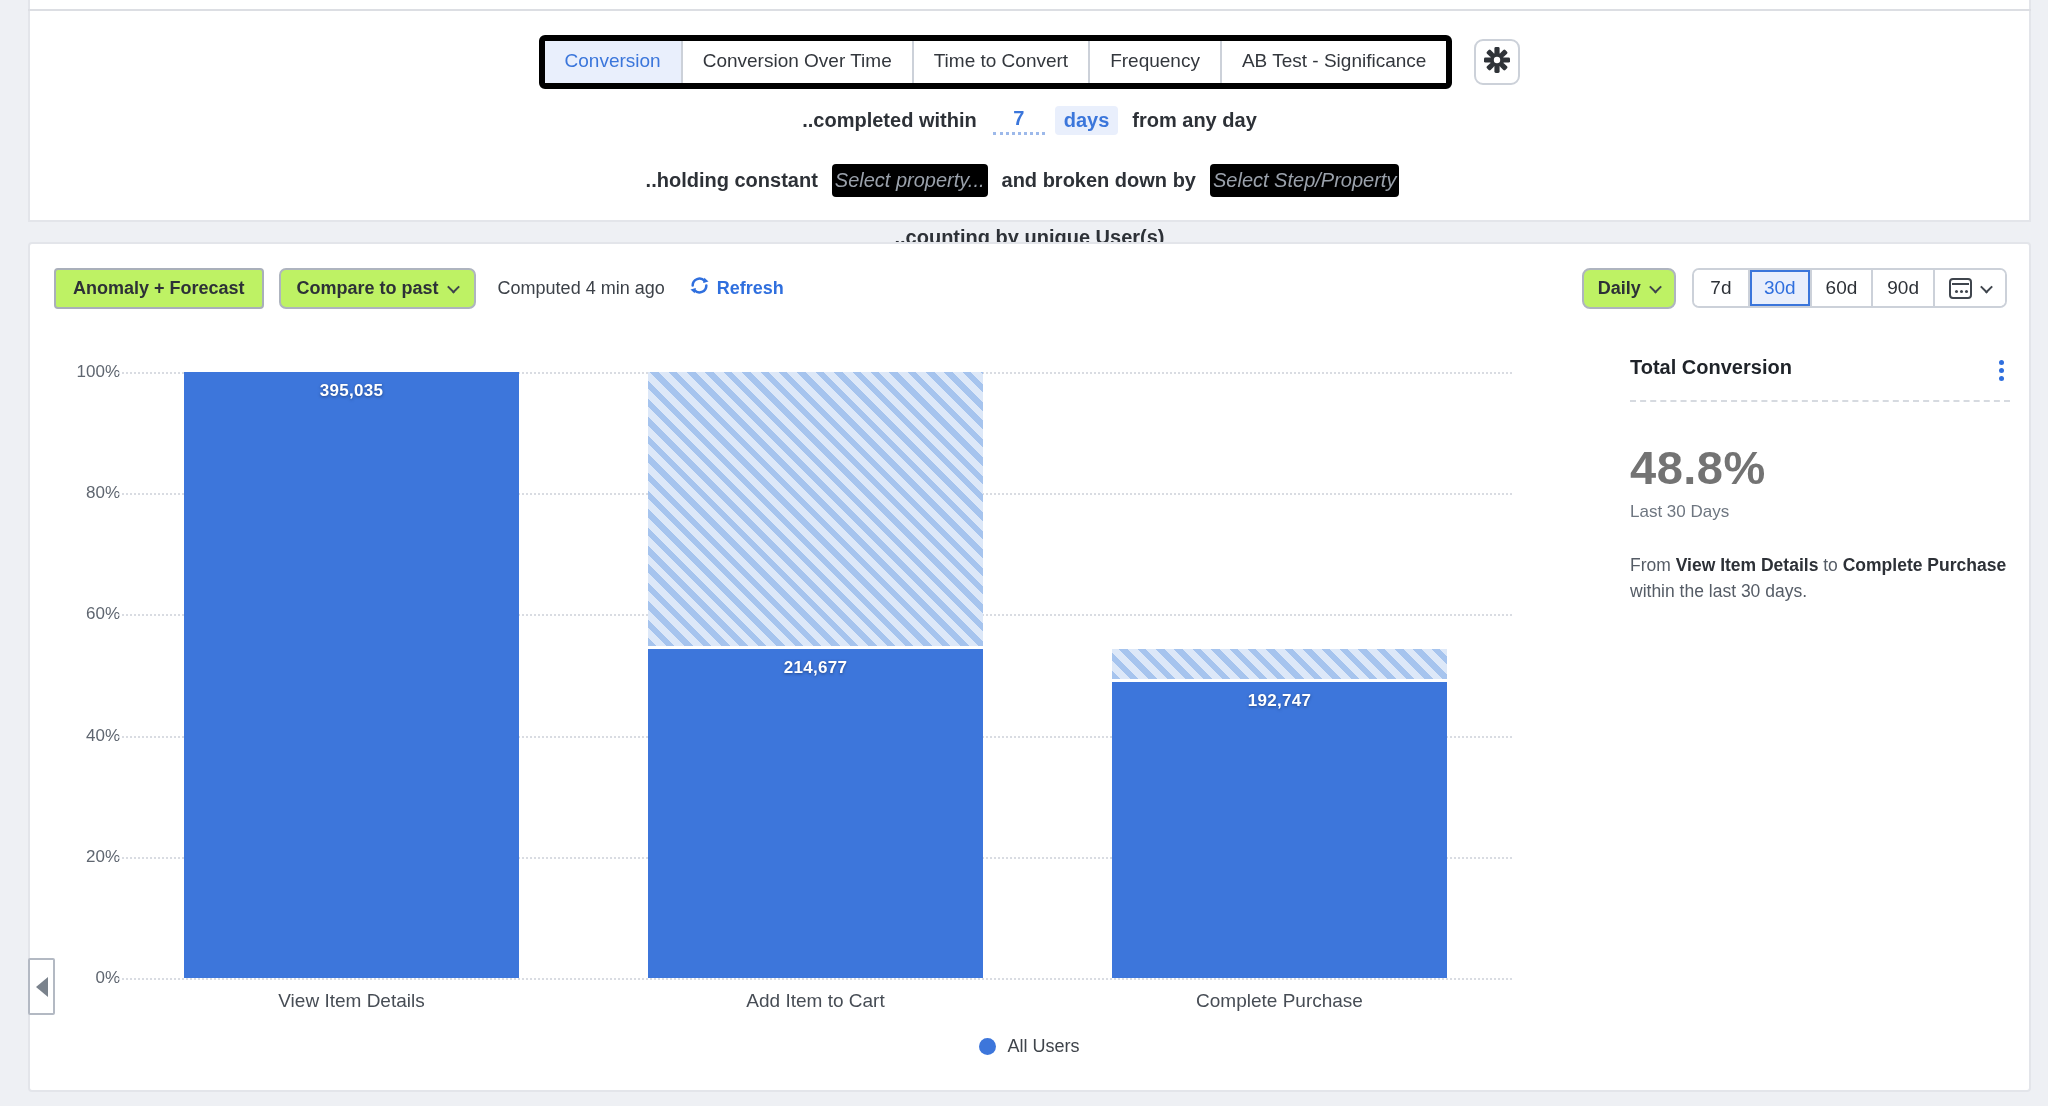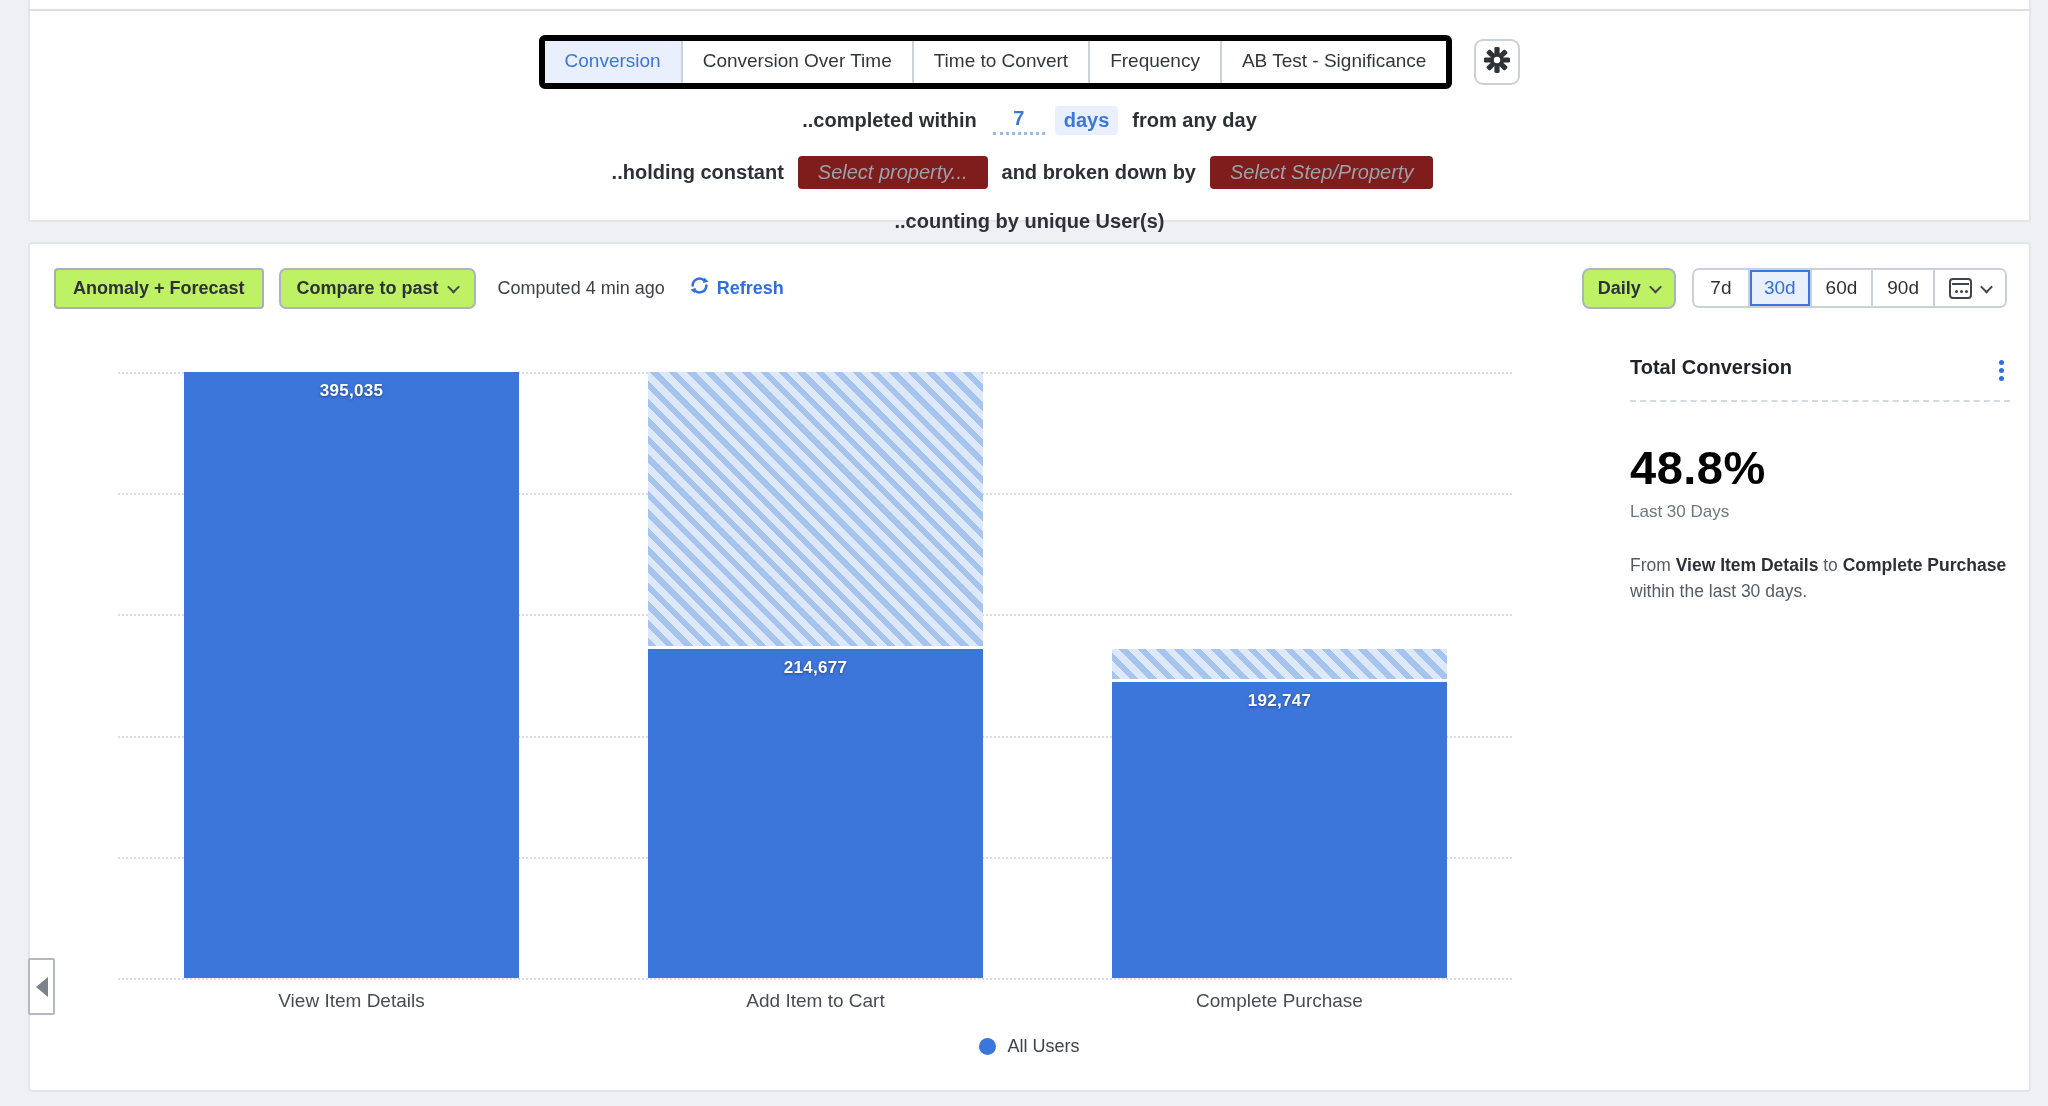--- a/index.html
+++ b/index.html
@@ -28,22 +28,22 @@
     background:#fff; display:flex; align-items:center; justify-content:center; cursor:pointer; }
 
   .clause-row { display:flex; align-items:center; font-size:20px; font-weight:700; color:#2d3137; }
   .row1 { margin-top:17px; }
   .row2 { margin-top:13px; }
   .row3 { margin-top:13px; }
   .window-input { width:52px; margin:0 10px 0 16px; border:none; outline:none; background:transparent;
     border-bottom:3px dotted #9db9ea; color:#3b76db; font-size:20px; font-weight:700; text-align:center;
     font-family:inherit; padding-bottom:2px; }
   .unit-pill { color:#3b76db; background:#e9effc; border-radius:4px; padding:3px 9px; margin-right:14px; cursor:pointer; }
-  .ph-pill { font-style:italic; font-weight:400; color:#9aa1ab; background:#7f1d1d; border-radius:4px;
-    padding:5px 20px; margin:8px 14px; cursor:pointer; }
+  .ph-pill { font-style:italic; font-weight:400; color:#9aa1ab; background:#000000; border-radius:4px;
+    padding:5px 3px; margin:16px 14px; cursor:pointer; }
 
   
   #chart-card { left:28px; top:242px; width:2003px; height:850px; border-radius:4px; }
 
   .controls-row { position:absolute; left:24px; right:22px; top:24px; height:40px;
     display:flex; align-items:center; }
   .btn { background:#bef264; border:2px solid #aeb4bf; color:#2d3137; font-size:18px; font-weight:700;
     font-family:inherit; display:inline-flex; align-items:center; cursor:pointer; }
   .btn-anomaly { padding:8px 17px; border-radius:4px; border-color:#a9afba; }
   .btn-compare { padding:8px 16px; border-radius:7px; margin-left:15px; }
@@ -87,21 +87,21 @@
   .tri-left { width:0; height:0; border-top:10px solid transparent; border-bottom:10px solid transparent;
     border-right:12px solid #7a828c; }
 
   
   #summary-panel { position:absolute; left:1600px; top:112px; width:380px; }
   .summary-head { display:flex; align-items:flex-start; justify-content:space-between; }
   .summary-title { font-size:20px; font-weight:700; color:#1f2329; }
   .kebab { width:5px; height:5px; border-radius:50%; background:#2f6fde; margin:4px 6px 0 0;
     box-shadow:0 8px 0 #2f6fde,0 16px 0 #2f6fde; cursor:pointer; }
   .summary-divider { border-top:2px dashed #d6dae0; margin-top:21px; }
-  .summary-value { font-size:47px; font-weight:700; color:#000000; margin-top:38px; letter-spacing:.5px; }
+  .summary-value { font-size:47px; font-weight:700; color:#737373; margin-top:38px; letter-spacing:.5px; }
   .summary-period { font-size:17px; color:#6e7680; margin-top:7px; }
   .summary-desc { font-size:17.5px; color:#555c66; margin-top:31px; line-height:1.48; }
   .summary-desc b { color:#2d3137; }
 </style>
 </head>
 <body>
 
 <div class="card" id="top-card">
   <div class="top-divider"></div>
   <div class="top-content">
@@ -188,20 +188,28 @@
       <div class="range-item">90d</div>
       <div class="range-item">
         <span class="cal">
             <span class="cal-dots"></span>
           </span>
         <span class="chev"></span>
       </div>
     </div>
   </div>
 
+  <div id="y-axis">
+      <div class="ytick" style="top: 0px;">100%</div>
+      <div class="ytick" style="top: 121.2px;">80%</div>
+      <div class="ytick" style="top: 242.4px;">60%</div>
+      <div class="ytick" style="top: 363.6px;">40%</div>
+      <div class="ytick" style="top: 484.8px;">20%</div>
+      <div class="ytick" style="top: 606px;">0%</div>
+    </div>
   <div id="plot-area">
       <div class="gridline" style="top: 0px;"></div>
       <div class="gridline" style="top: 121.2px;"></div>
       <div class="gridline" style="top: 242.4px;"></div>
       <div class="gridline" style="top: 363.6px;"></div>
       <div class="gridline" style="top: 484.8px;"></div>
       <div class="gridline" style="top: 606px;"></div>
       <div class="bar" style="left: 50px; width: 335px; height: 606px;">
         <div class="bar-value">395,035</div>
       </div>

